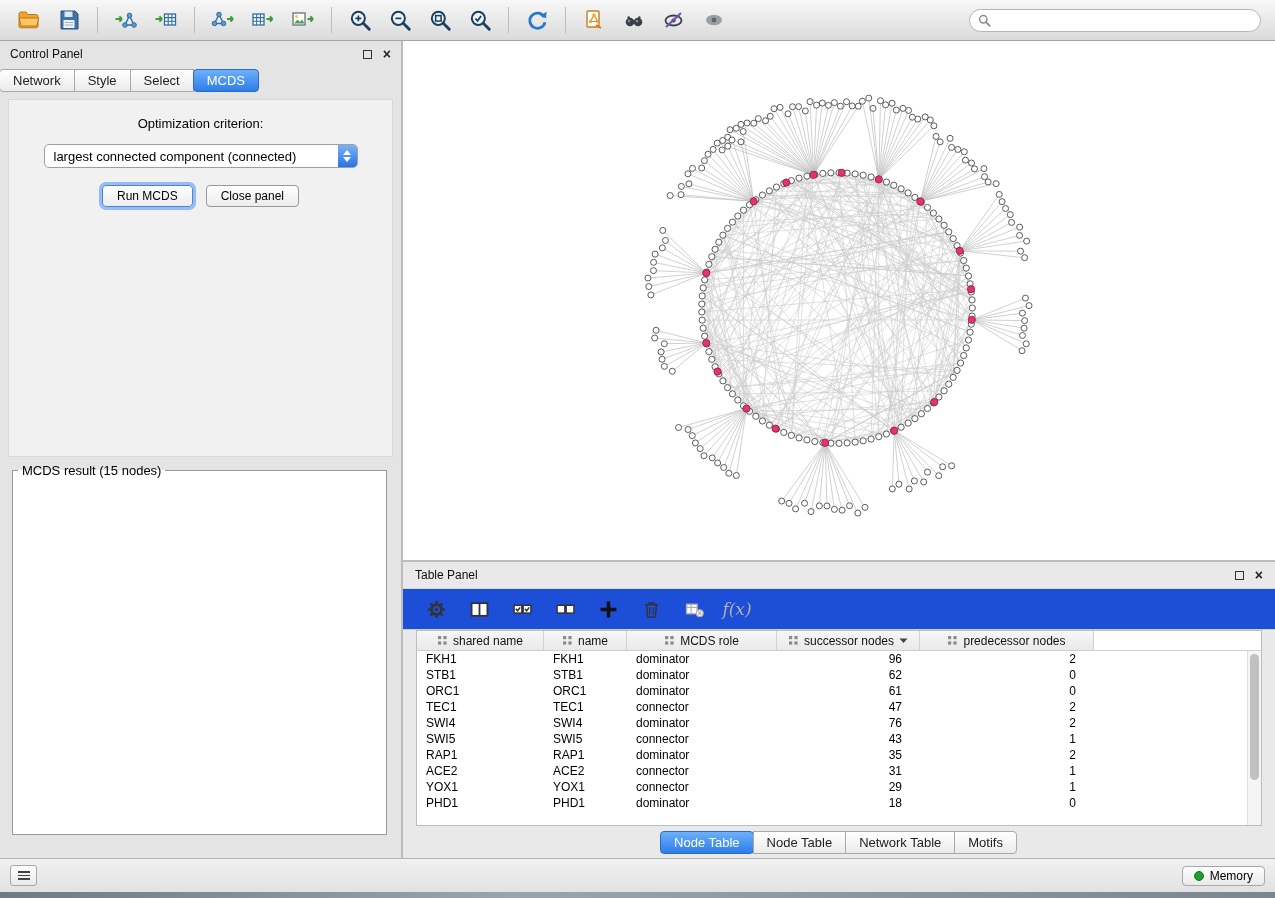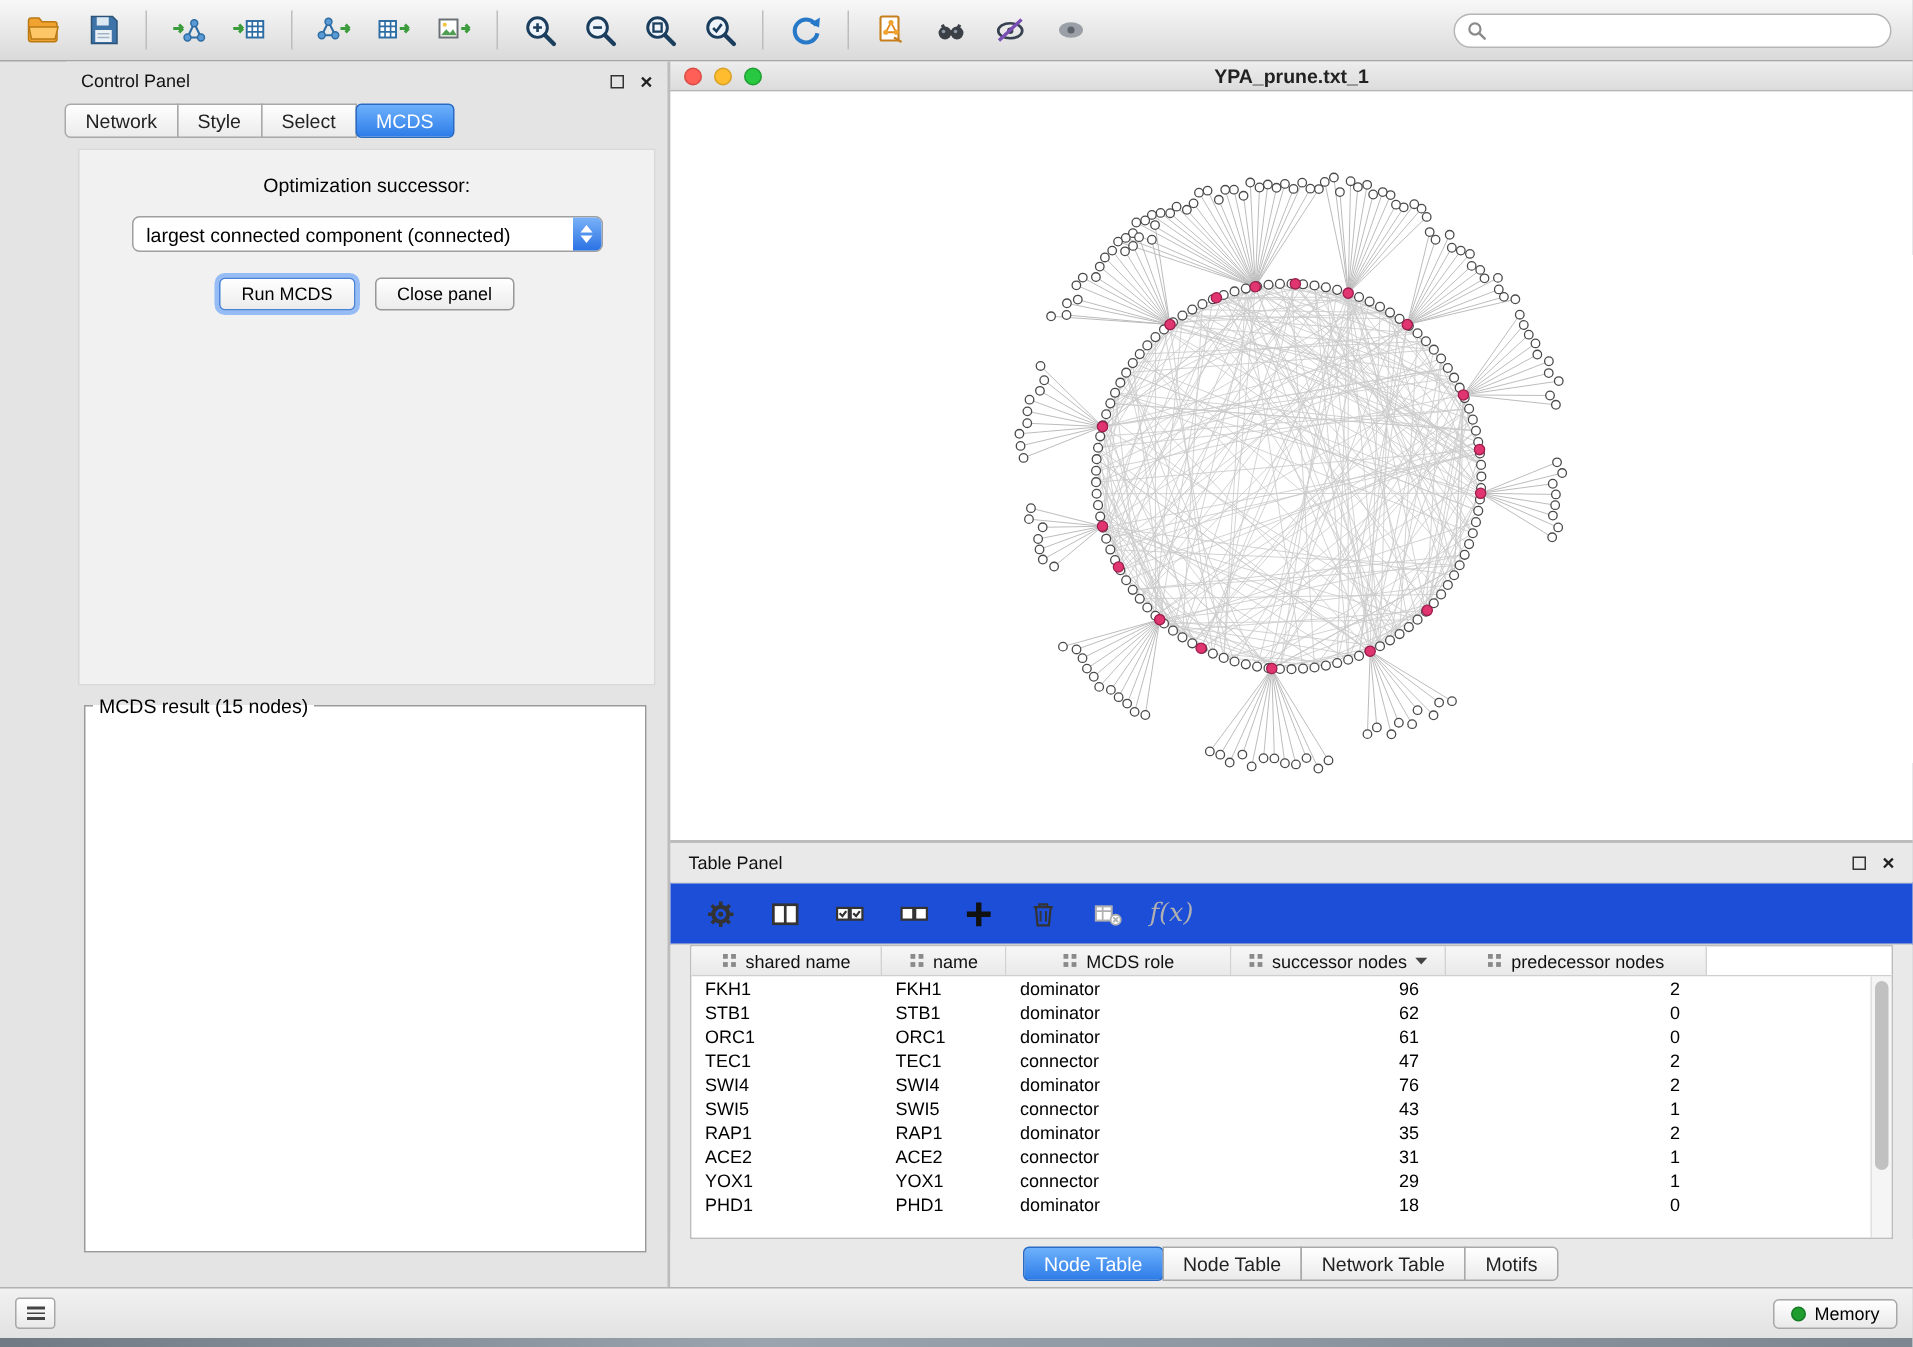--- a/index.html
+++ b/index.html
@@ -11,21 +11,21 @@
   .toolbar{height:41px;background:linear-gradient(#f8f8f8,#dadada);border-bottom:1px solid #a6a6a6;display:flex;align-items:center;padding:0 10px;gap:2px;flex:none;}
   .tb-btn{width:38px;height:32px;display:flex;align-items:center;justify-content:center;border-radius:4px;cursor:pointer;}
   .tb-btn svg{width:24px;height:24px;}
   .tb-sep{width:1px;height:26px;background:#bdbdbd;margin:0 7px;flex:none;}
   .tb-spacer{flex:1;}
   .search-wrap{width:292px;height:23px;background:#fff;border:1px solid #b5b5b5;border-radius:12px;display:flex;align-items:center;padding:0 8px;gap:5px;margin-right:4px;}
   .search-wrap svg{width:13px;height:13px;flex:none;}
   .search-wrap input{border:none;outline:none;flex:1;font-size:12px;background:transparent;font-family:"Liberation Sans",sans-serif;}
 
   
-  .main{flex:1;display:flex;min-height:0;margin-left:44px;}
+  .main{flex:1;display:flex;min-height:0;}
 
   
   .control-panel{width:403px;flex:none;background:#e4e4e4;border-right:2px solid #bcbcbc;display:flex;flex-direction:column;}
   .cp-title-row{height:26px;display:flex;align-items:center;padding:0 10px;font-size:12px;color:#111;}
   .win-ctrls{margin-left:auto;display:flex;gap:11px;align-items:center;}
   .win-float{width:9px;height:9px;border:1.5px solid #333;display:inline-block;}
   .win-close{font-size:14px;font-weight:bold;color:#222;line-height:10px;}
   .cp-tabs{display:flex;margin:2px 0 7px;}
   .cp-tab{font-size:13px;padding:3px 13px;background:linear-gradient(#ffffff,#ebebeb);border:1px solid #a9a9a9;margin-left:-1px;color:#222;cursor:pointer;}
   .cp-tab:first-child{border-radius:4px 0 0 4px;}
@@ -242,21 +242,21 @@
           <span class="win-close">×</span>
         </span>
       </div>
       <div class="cp-tabs">
           <div class="cp-tab">Network</div>
           <div class="cp-tab">Style</div>
           <div class="cp-tab">Select</div>
           <div class="cp-tab active">MCDS</div>
         </div>
       <div class="mcds-pane">
-        <div class="opt-label">Optimization successor:</div>
+        <div class="opt-label">Optimization criterion:</div>
         <div class="combo">
           <span class="combo-text">largest connected component (connected)</span>
           <span class="stepper">
               <span class="tri-up"></span>
               <span class="tri-dn"></span>
             </span>
         </div>
         <div class="btn-row">
           <button class="btn default-focus">Run MCDS</button>
           <button class="btn">Close panel</button>
@@ -264,26 +264,20 @@
       </div>
       <fieldset class="result-group">
         <legend>MCDS result (15 nodes)</legend>
         <div class="result-list"></div>
       </fieldset>
     </div>
 
     <div class="right-col">
 
       <div class="network-window">
-        <div class="net-titlebar">
-          <span class="net-title">YPA_prune.txt_1</span>
-          <span class="light red"></span>
-          <span class="light yellow"></span>
-          <span class="light green"></span>
-        </div>
         <div class="net-canvas">
           <svg preserveAspectRatio="xMidYMid meet" viewBox="0 0 870 501">
               <g stroke="#c6c6c6" stroke-width="0.6" opacity="0.9">
                 <line x1="482.3" y1="383.7" x2="345.7" y2="361.0"></line>
                 <line x1="311.4" y1="199.4" x2="334.0" y2="166.2"></line>
                 <line x1="358.6" y1="370.7" x2="482.3" y2="132.3"></line>
                 <line x1="305.2" y1="214.4" x2="328.7" y2="172.3"></line>
                 <line x1="474.7" y1="129.6" x2="467.0" y2="388.7"></line>
                 <line x1="308.1" y1="309.2" x2="552.8" y2="320.2"></line>
                 <line x1="339.7" y1="355.6" x2="552.8" y2="195.8"></line>

